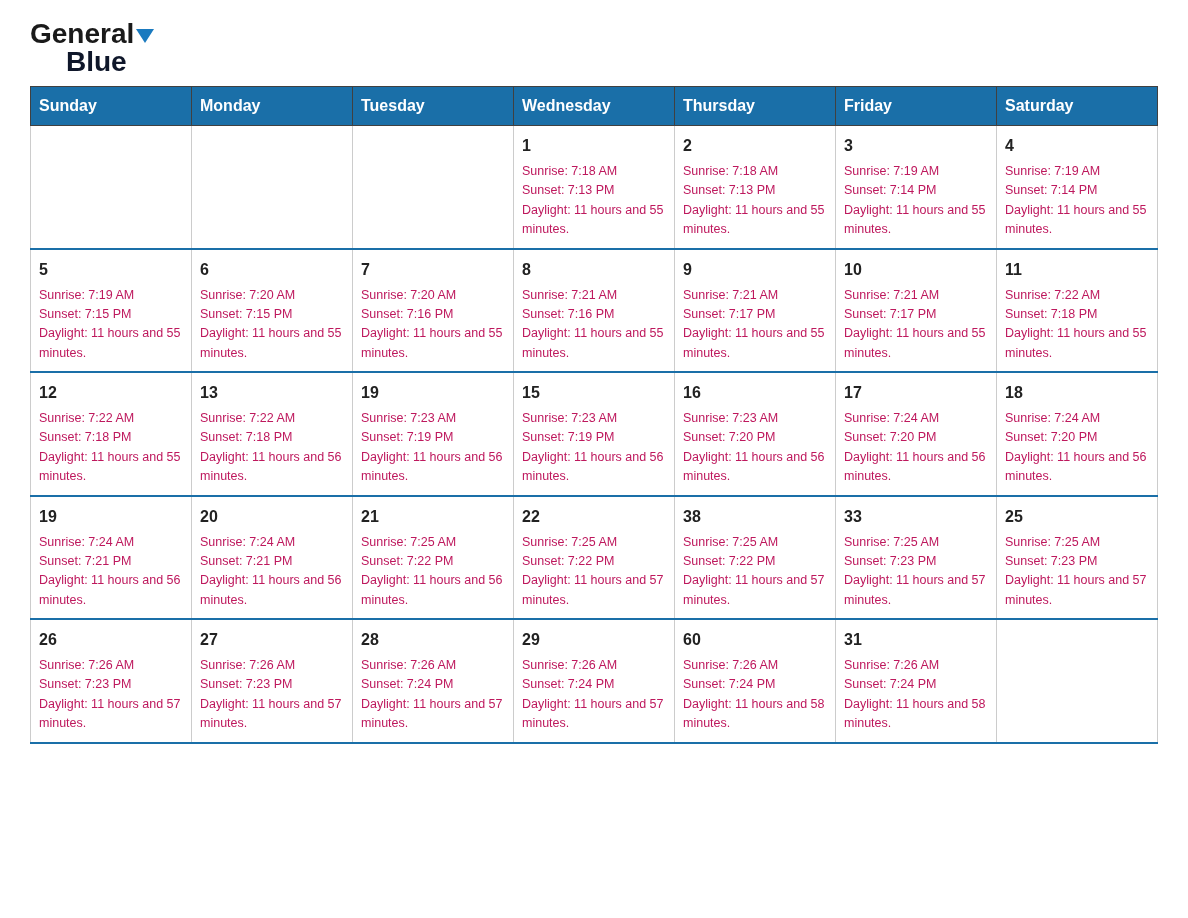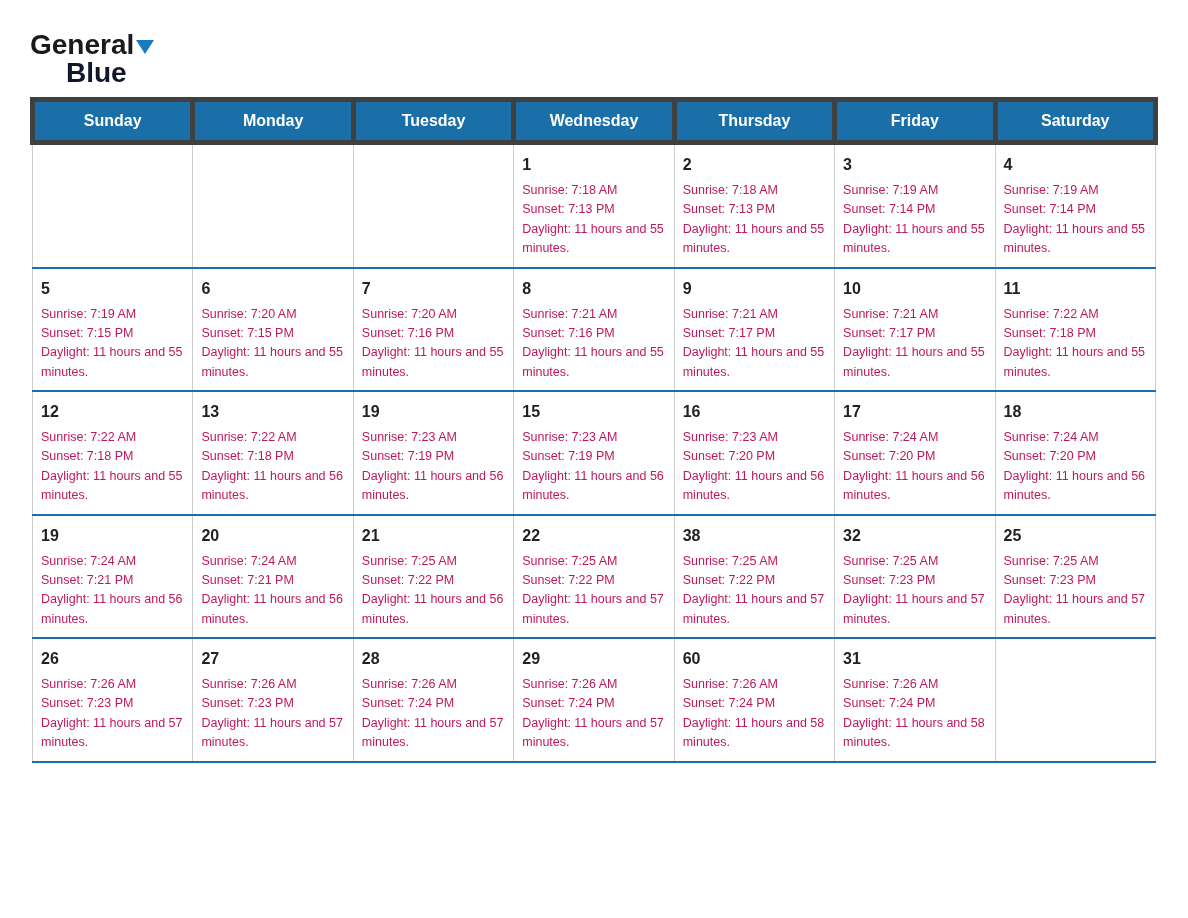--- a/index.html
+++ b/index.html
@@ -7,21 +7,20 @@
       font-family: Arial, sans-serif;
       background: #fff;
       padding: 20px 30px;
       color: #222;
     }
     .header {
       display: flex;
       justify-content: space-between;
       align-items: flex-start;
       margin-bottom: 10px;
-      margin-top: 11px;
     }
     .logo {
       display: flex;
       flex-direction: column;
       align-items: flex-start;
     }
     .logo-general {
       font-size: 28px;
       font-weight: bold;
       color: #1a1a1a;
@@ -64,22 +63,22 @@
       width: 100%;
       border-collapse: collapse;
       margin-top: 10px;
     }
     .calendar thead th {
       background-color: #1a6fa8;
       color: #fff;
       padding: 10px 8px;
       font-size: 16px;
       font-weight: bold;
-      text-align: center;
-      border: 5px solid #404040;
+      text-align: left;
+      border: 1px solid #404040;
     }
     .calendar tbody td {
       vertical-align: top;
       padding: 8px;
       border: 1px solid #ccc;
       font-size: 13px;
       line-height: 1.5;
       min-height: 100px;
       width: 14.28%;
     }
@@ -270,21 +269,21 @@
 Sunset: 7:22 PM
 Daylight: 11 hours and 57 minutes.</div>
         </td>
         <td>
           <span class="day-number">38</span>
           <div class="day-info" style="white-space: pre-line;">Sunrise: 7:25 AM
 Sunset: 7:22 PM
 Daylight: 11 hours and 57 minutes.</div>
         </td>
         <td>
-          <span class="day-number">32</span>
+          <span class="day-number">33</span>
           <div class="day-info" style="white-space: pre-line;">Sunrise: 7:25 AM
 Sunset: 7:23 PM
 Daylight: 11 hours and 57 minutes.</div>
         </td>
         <td>
           <span class="day-number">25</span>
           <div class="day-info" style="white-space: pre-line;">Sunrise: 7:25 AM
 Sunset: 7:23 PM
 Daylight: 11 hours and 57 minutes.</div>
         </td>

